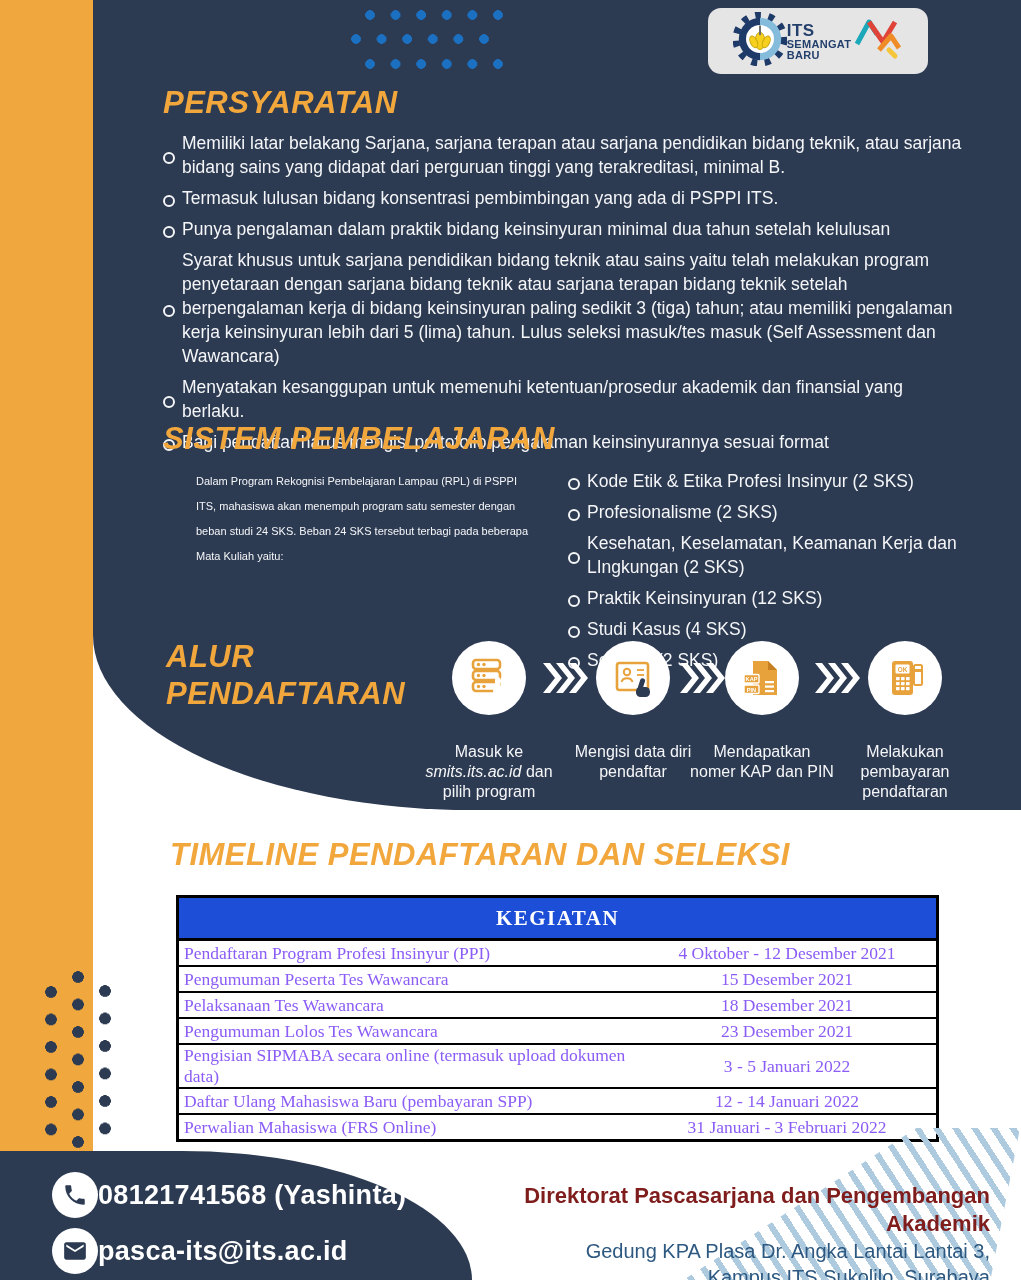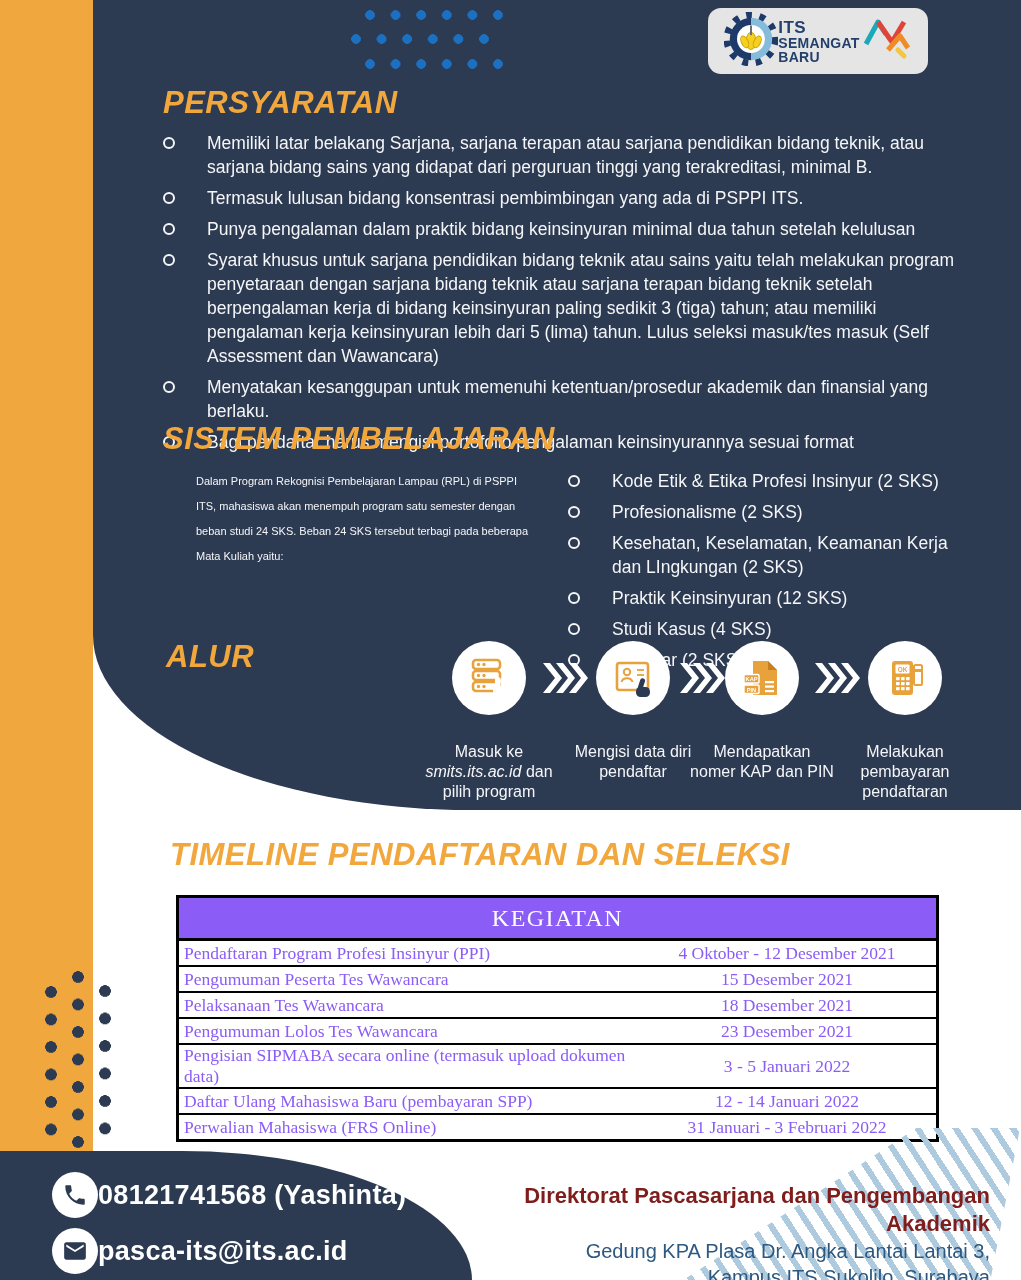--- a/index.html
+++ b/index.html
@@ -20,28 +20,28 @@
   .dots-col{position:absolute;width:12px;background-image:radial-gradient(circle 6px at 6px 6px,#2C3A52 5.6px,rgba(0,0,0,0) 6px);background-size:12px 27.5px;background-repeat:repeat-y;}
   .dots-col.c1{left:45px;top:986px;height:152px;}
   .dots-col.c2{left:72px;top:971px;height:179px;}
   .dots-col.c3{left:99px;top:985px;height:152px;}
 
   
   .logo-box{position:absolute;left:708px;top:8px;width:220px;height:66px;background:#e5e5e5;border-radius:13px;display:flex;align-items:center;justify-content:center;padding:16px 6px;box-sizing:border-box;}
   .semangat-wrap{display:flex;align-items:center;}
   .semangat-text{line-height:1;color:#233F6B;font-weight:bold;}
   .semangat-text .its{font-size:17px;letter-spacing:.5px;}
-  .semangat-text .sm{font-size:14px;letter-spacing:.3px;}
+  .semangat-text .sm{font-size:11px;letter-spacing:.3px;}
 
   
   .gold-h{position:absolute;color:#F2A73D;font-style:italic;font-weight:bold;font-size:31px;letter-spacing:.5px;line-height:37px;}
 
   
   .wlist{list-style:none;margin:0;padding:0;}
-  .wlist li{display:flex;gap:32px;margin-bottom:7px;color:#F5F6F8;font-size:17.5px;line-height:24px;}
+  .wlist li{display:flex;gap:7px;margin-bottom:7px;color:#F5F6F8;font-size:17.5px;line-height:24px;align-items:center;}
   .ring{flex:0 0 auto;width:8px;height:8px;border:2.6px solid #F5F6F8;border-radius:50%;margin-top:6px;}
   .sec{position:absolute;}
   .sec-persyaratan{left:163px;top:84px;width:800px;}
   .sec-persyaratan .gold-h{position:static;margin:0 0 10px 0;}
   .sec-sistem{left:163px;top:420px;width:810px;}
   .sec-sistem .gold-h{position:static;margin:0 0 12px 0;}
   .sistem-cols{display:flex;}
   .sistem-intro{margin-left:33px;width:336px;color:#F5F6F8;font-size:11px;line-height:25px;}
   .sistem-courses{margin-left:36px;width:400px;}
 
@@ -55,21 +55,21 @@
   .step.s3{left:689px;top:641px;}
   .step.s4{left:832px;top:641px;}
   .chev{position:absolute;top:663px;width:46px;height:30px;}
   .chev.v1{left:543px;}
   .chev.v2{left:680px;}
   .chev.v3{left:815px;}
 
   
   .timeline-h{left:170px;top:836px;}
   table.timeline{position:absolute;left:176px;top:895px;width:763px;border-collapse:collapse;border:3px solid #000;font-family:"Liberation Serif",serif;}
-  table.timeline th{background:#8b5cf6;color:#fff;font-weight:normal;font-size:24px;letter-spacing:1.5px;height:38px;border-bottom:3px solid #000;}
+  table.timeline th{background:#1d4ed8;color:#fff;font-weight:bold;font-size:21px;letter-spacing:1.5px;height:38px;border-bottom:3px solid #000;}
   table.timeline td{font-size:17.5px;color:#8b5cf6;height:24px;padding:0 5px;border-top:2px solid #000;}
   td.t-date{text-align:center;width:288px;}
 
   
   .footer-navy{position:absolute;left:0;top:1151px;width:472px;height:129px;background:#2C3A52;border-top-right-radius:290px 129px;}
   .contact{position:absolute;display:flex;align-items:center;}
   .contact .cicon{width:46px;height:46px;border-radius:50%;background:#fff;display:flex;align-items:center;justify-content:center;flex:0 0 auto;}
   .contact.phone{left:52px;top:1172px;}
   .contact.mail{left:52px;top:1228px;}
   .contact .ctext{color:#fff;font-weight:bold;font-size:27px;letter-spacing:.3px;}
@@ -178,20 +178,21 @@
         <li>
             <span class="ring"></span>
             <span>Seminar (2 SKS)</span>
           </li>
       </ul>
     </div>
   </div>
 
   <div class="gold-h alur-title">
     <div>ALUR</div>
+    <div>PENDAFTARAN</div>
   </div>
 
   <div class="step s1">
     <div class="step-circle">
       <svg width="48" height="48" viewBox="0 0 48 48">
         <g fill="none" stroke="#E8A23C" stroke-width="2.6">
           <rect x="8" y="6" width="27" height="9" rx="3"></rect>
           <rect x="8" y="17" width="27" height="9" rx="3"></rect>
           <rect x="8" y="28" width="27" height="9" rx="3"></rect>
         </g>

